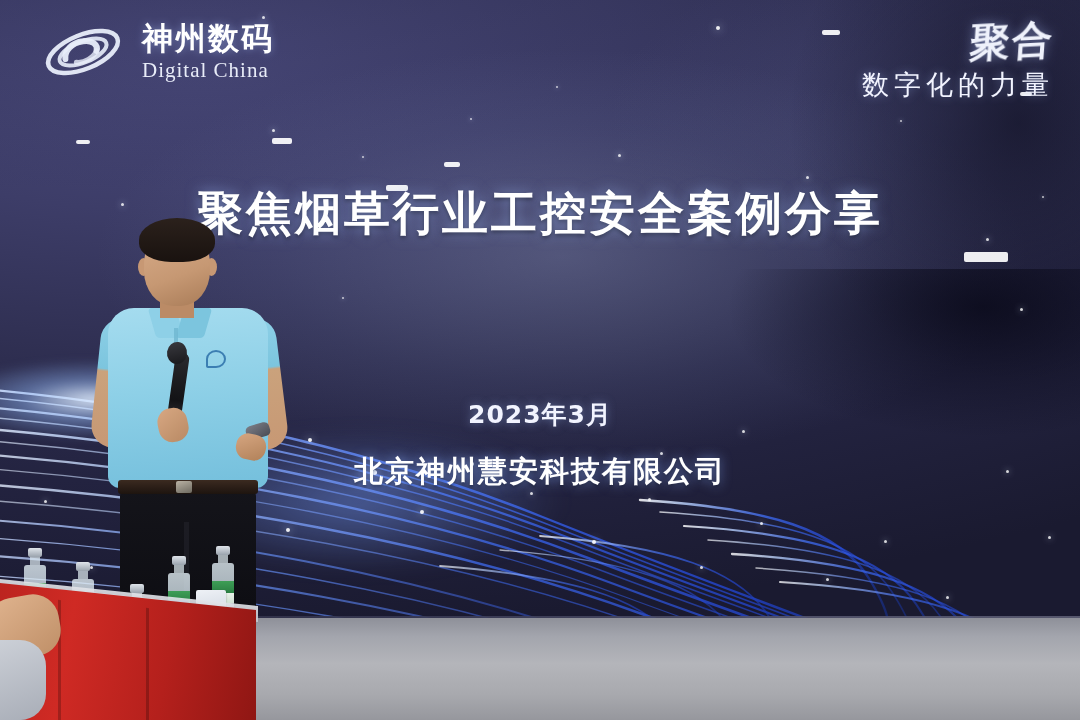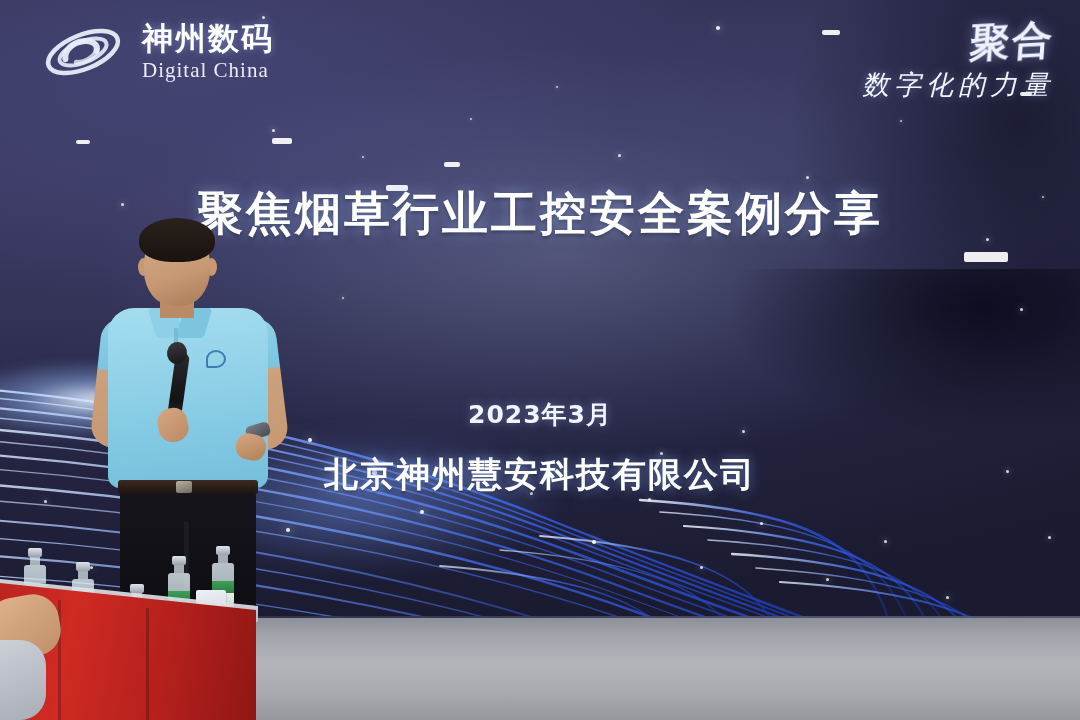--- a/index.html
+++ b/index.html
@@ -51,21 +51,21 @@
   }
   .slide-date{
     position:absolute;left:0;right:0;top:350px;text-align:center;
     font-size:25px;font-weight:bold;color:#f2f4ff;letter-spacing:1px;
     text-shadow:0 0 10px rgba(150,175,235,.5);
     font-family:"DejaVu Sans","Liberation Sans",sans-serif;
     margin-top:48px;
   }
   .slide-company{
     position:absolute;left:0;right:0;top:452px;text-align:center;
-    font-size:34px;font-weight:bold;color:#fff;letter-spacing:2px;
+    font-size:29px;font-weight:bold;color:#fff;letter-spacing:2px;
     text-shadow:0 0 12px rgba(140,175,255,.65), 0 2px 3px rgba(0,0,0,.35);
     font-family:"DejaVu Sans","Liberation Sans",sans-serif;
   }
 
   
   .brand-left{position:absolute;left:42px;top:18px;display:flex;align-items:center;gap:18px;}
   .brand-left .swirl{width:82px;height:68px;flex:none;}
   .brand-left .btxt{display:flex;flex-direction:column;line-height:1;}
   .brand-left .bcn{font-size:31px;font-weight:bold;color:#fff;letter-spacing:2px;
     font-family:"DejaVu Sans","Liberation Sans",sans-serif;text-shadow:0 0 8px rgba(170,195,255,.45);}
@@ -73,21 +73,21 @@
     font-family:"Liberation Serif","DejaVu Serif",serif;}
 
   
   .brand-right{position:absolute;right:26px;top:14px;text-align:right;}
   .brand-right .bigcn{font-size:40px;font-weight:bold;color:#eef1fb;
     font-family:"DejaVu Serif","Liberation Serif",serif;
     letter-spacing:2px;transform:skewX(-7deg) rotate(-3deg);display:inline-block;
     text-shadow:0 0 12px rgba(175,195,255,.5);filter:blur(.25px);}
   .brand-right .subcn{font-size:27px;color:#f2f4ff;letter-spacing:5px;margin-top:-2px;
     font-family:"DejaVu Serif","Liberation Serif",serif;
-    text-shadow:0 0 10px rgba(170,195,255,.45);font-style:italic;}
+    text-shadow:0 0 10px rgba(170,195,255,.45);}
 
   
   .floor{position:absolute;left:0;top:618px;width:1080px;height:102px;
     background:linear-gradient(180deg,#8e9099 0%,#a3a5ad 18%,#b4b5ba 45%,#a8a9ae 75%,#96979d 100%);}
   .floor-edge{position:absolute;left:0;top:616px;width:1080px;height:7px;
     background:linear-gradient(90deg,#2b2b42 0%,#3a3b55 40%,#55566e 75%,#5d5e74 100%);opacity:.9;}
 
   
   .speaker{position:absolute;left:96px;top:222px;width:190px;height:400px;}
   .sp-head{position:absolute;left:48px;top:4px;width:66px;height:80px;border-radius:48% 48% 44% 44%;

